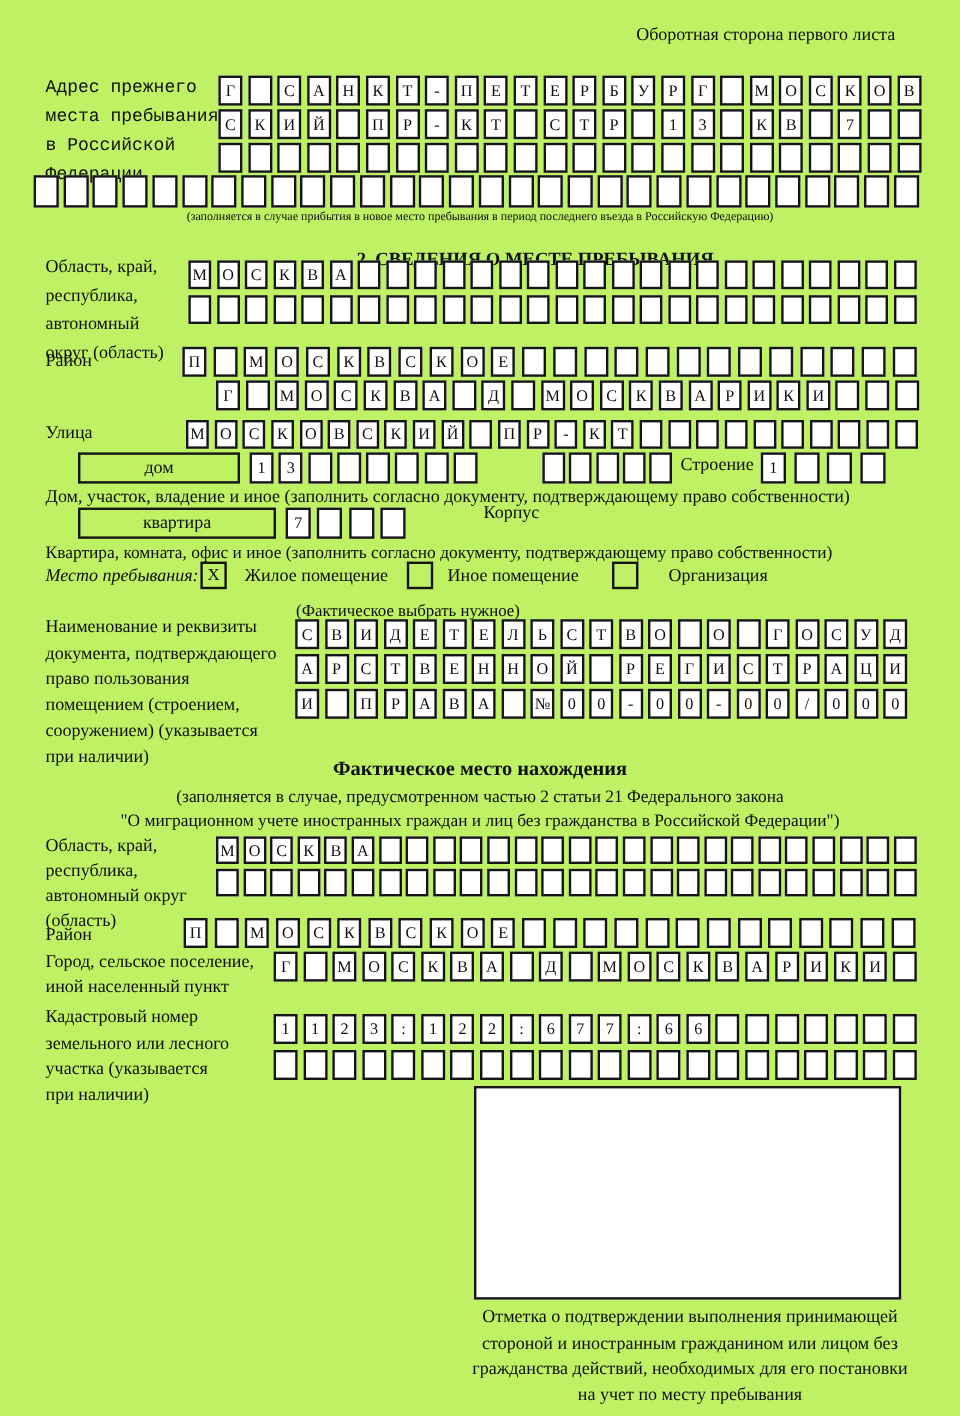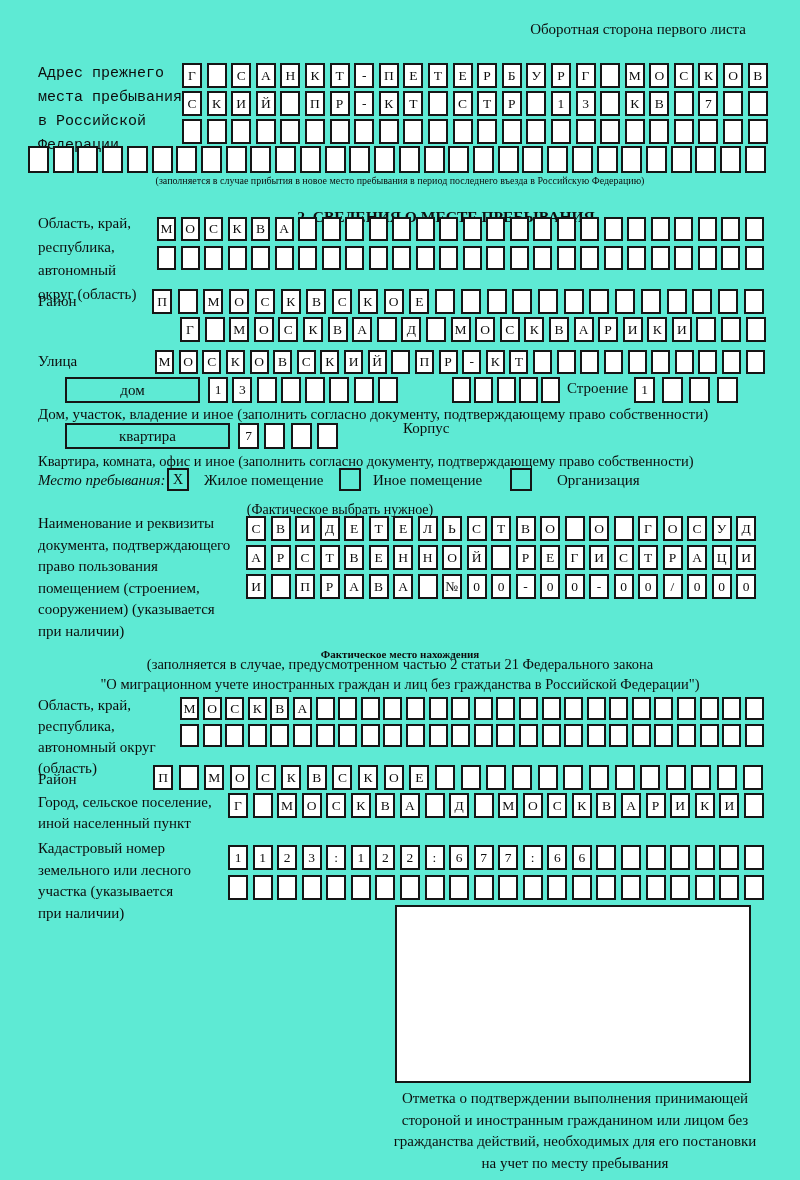--- a/index.html
+++ b/index.html
@@ -1,16 +1,16 @@
 <!DOCTYPE html>
 <html><head>
 <meta charset="utf-8">
 <style>
   html,body{margin:0;padding:0;background:#fff;}
-  .page{position:relative;width:800px;height:1180px;background:#5eead4;overflow:hidden;
+  .page{position:relative;width:800px;height:1180px;background:#bef264;overflow:hidden;
         font-family:"Liberation Serif","DejaVu Serif",serif;color:#0d0d0d;}
   .lbl{position:absolute;white-space:pre-line;font-size:15px;line-height:23px;}
   .small-note{position:absolute;font-size:14px;}
   .center{position:absolute;left:0;width:800px;text-align:center;}
   .bold{font-weight:bold;}
   .cellrow{position:absolute;display:flex;justify-content:space-between;}
   .cell{box-sizing:border-box;flex:0 0 auto;width:var(--cw,19px);height:var(--ch,24px);
         border:2px solid #151515;background:#fff;display:flex;align-items:center;
         justify-content:center;font-size:13.5px;line-height:1;}
   .labelbox{position:absolute;box-sizing:border-box;border:2px solid #151515;
@@ -407,21 +407,21 @@
       <span class="cell">0</span>
       <span class="cell">-</span>
       <span class="cell">0</span>
       <span class="cell">0</span>
       <span class="cell">/</span>
       <span class="cell">0</span>
       <span class="cell">0</span>
       <span class="cell">0</span>
     </div>
 
-  <div class="center bold" style="top:631px;font-size:11px;margin-top:17px;">Фактическое место нахождения</div>
+  <div class="center bold" style="top:631px;font-size:17px;">Фактическое место нахождения</div>
   <div class="center" style="top:656px;font-size:14.5px;">(заполняется в случае, предусмотренном частью 2 статьи 21 Федерального закона</div>
   <div class="center" style="top:676px;font-size:14.5px;">"О миграционном учете иностранных граждан и лиц без гражданства в Российской Федерации")</div>
 
   <div class="lbl" style="left:38px;top:695px;line-height:21px;">Область, край,
 республика,
 автономный округ
 (область)</div>
   <div class="cellrow" style="left:180px;top:697px;width:584px;--cw:19px;--ch:23px;">
       <span class="cell">М</span>
       <span class="cell">О</span>

